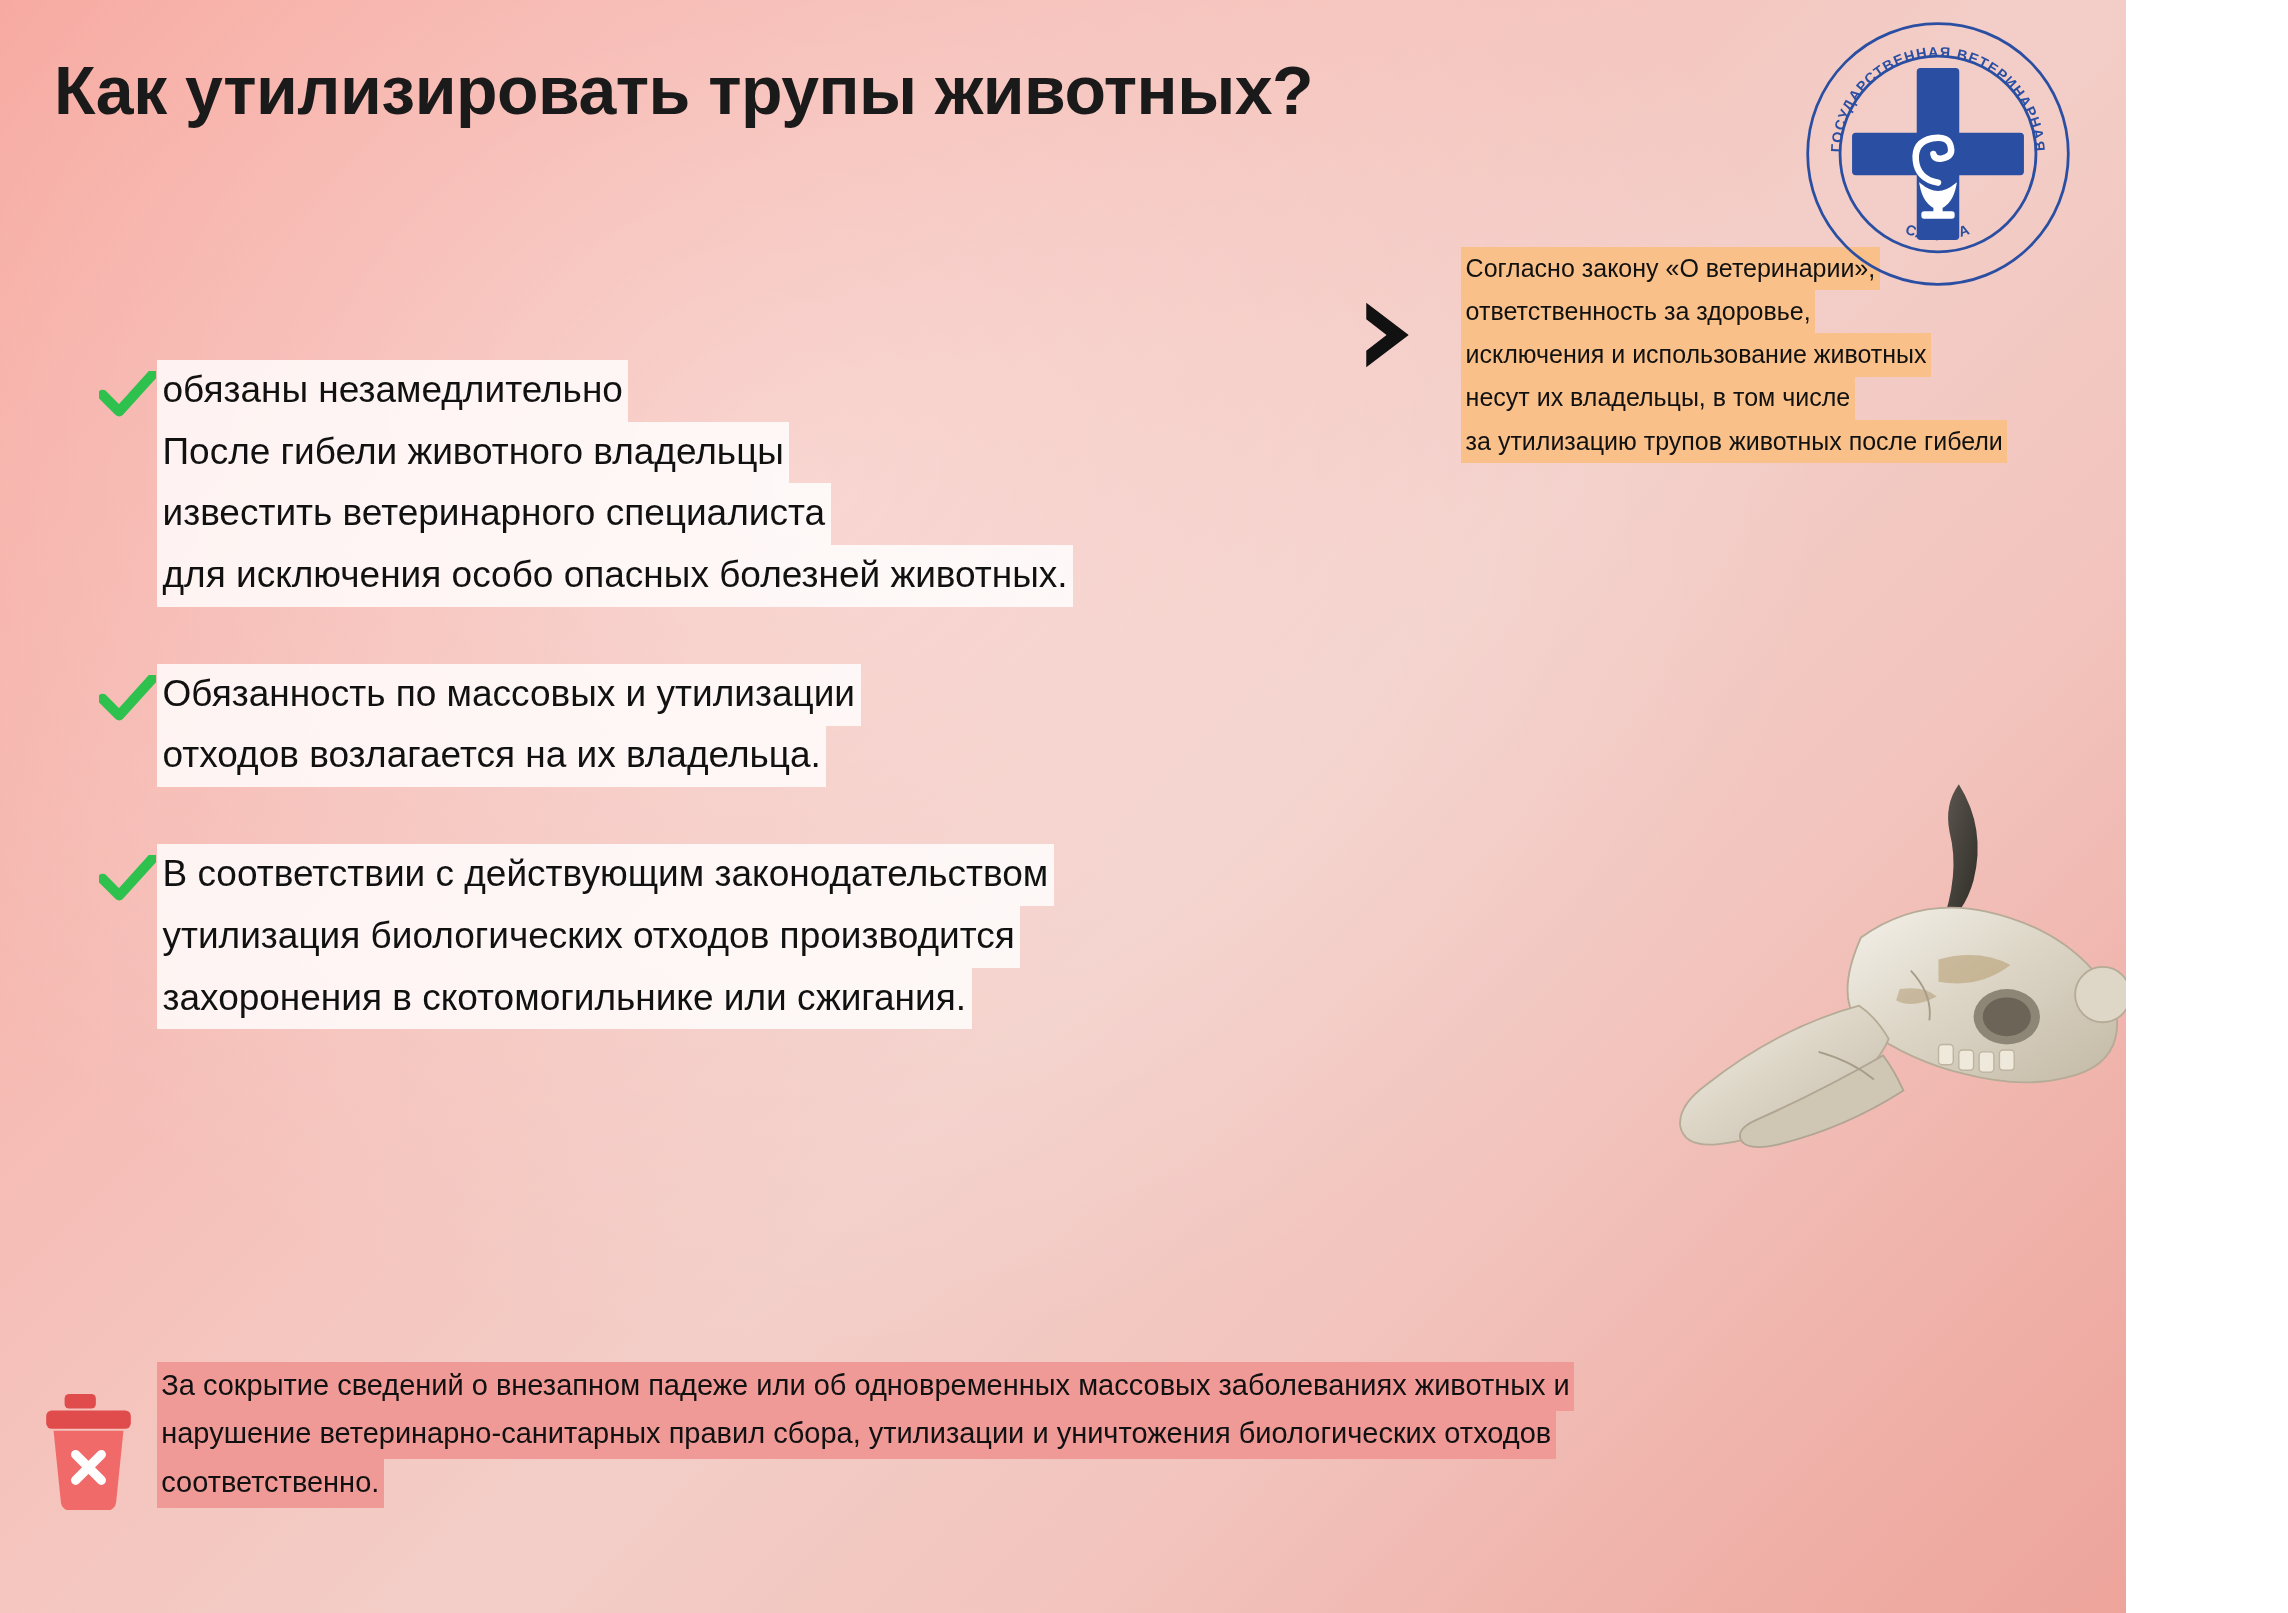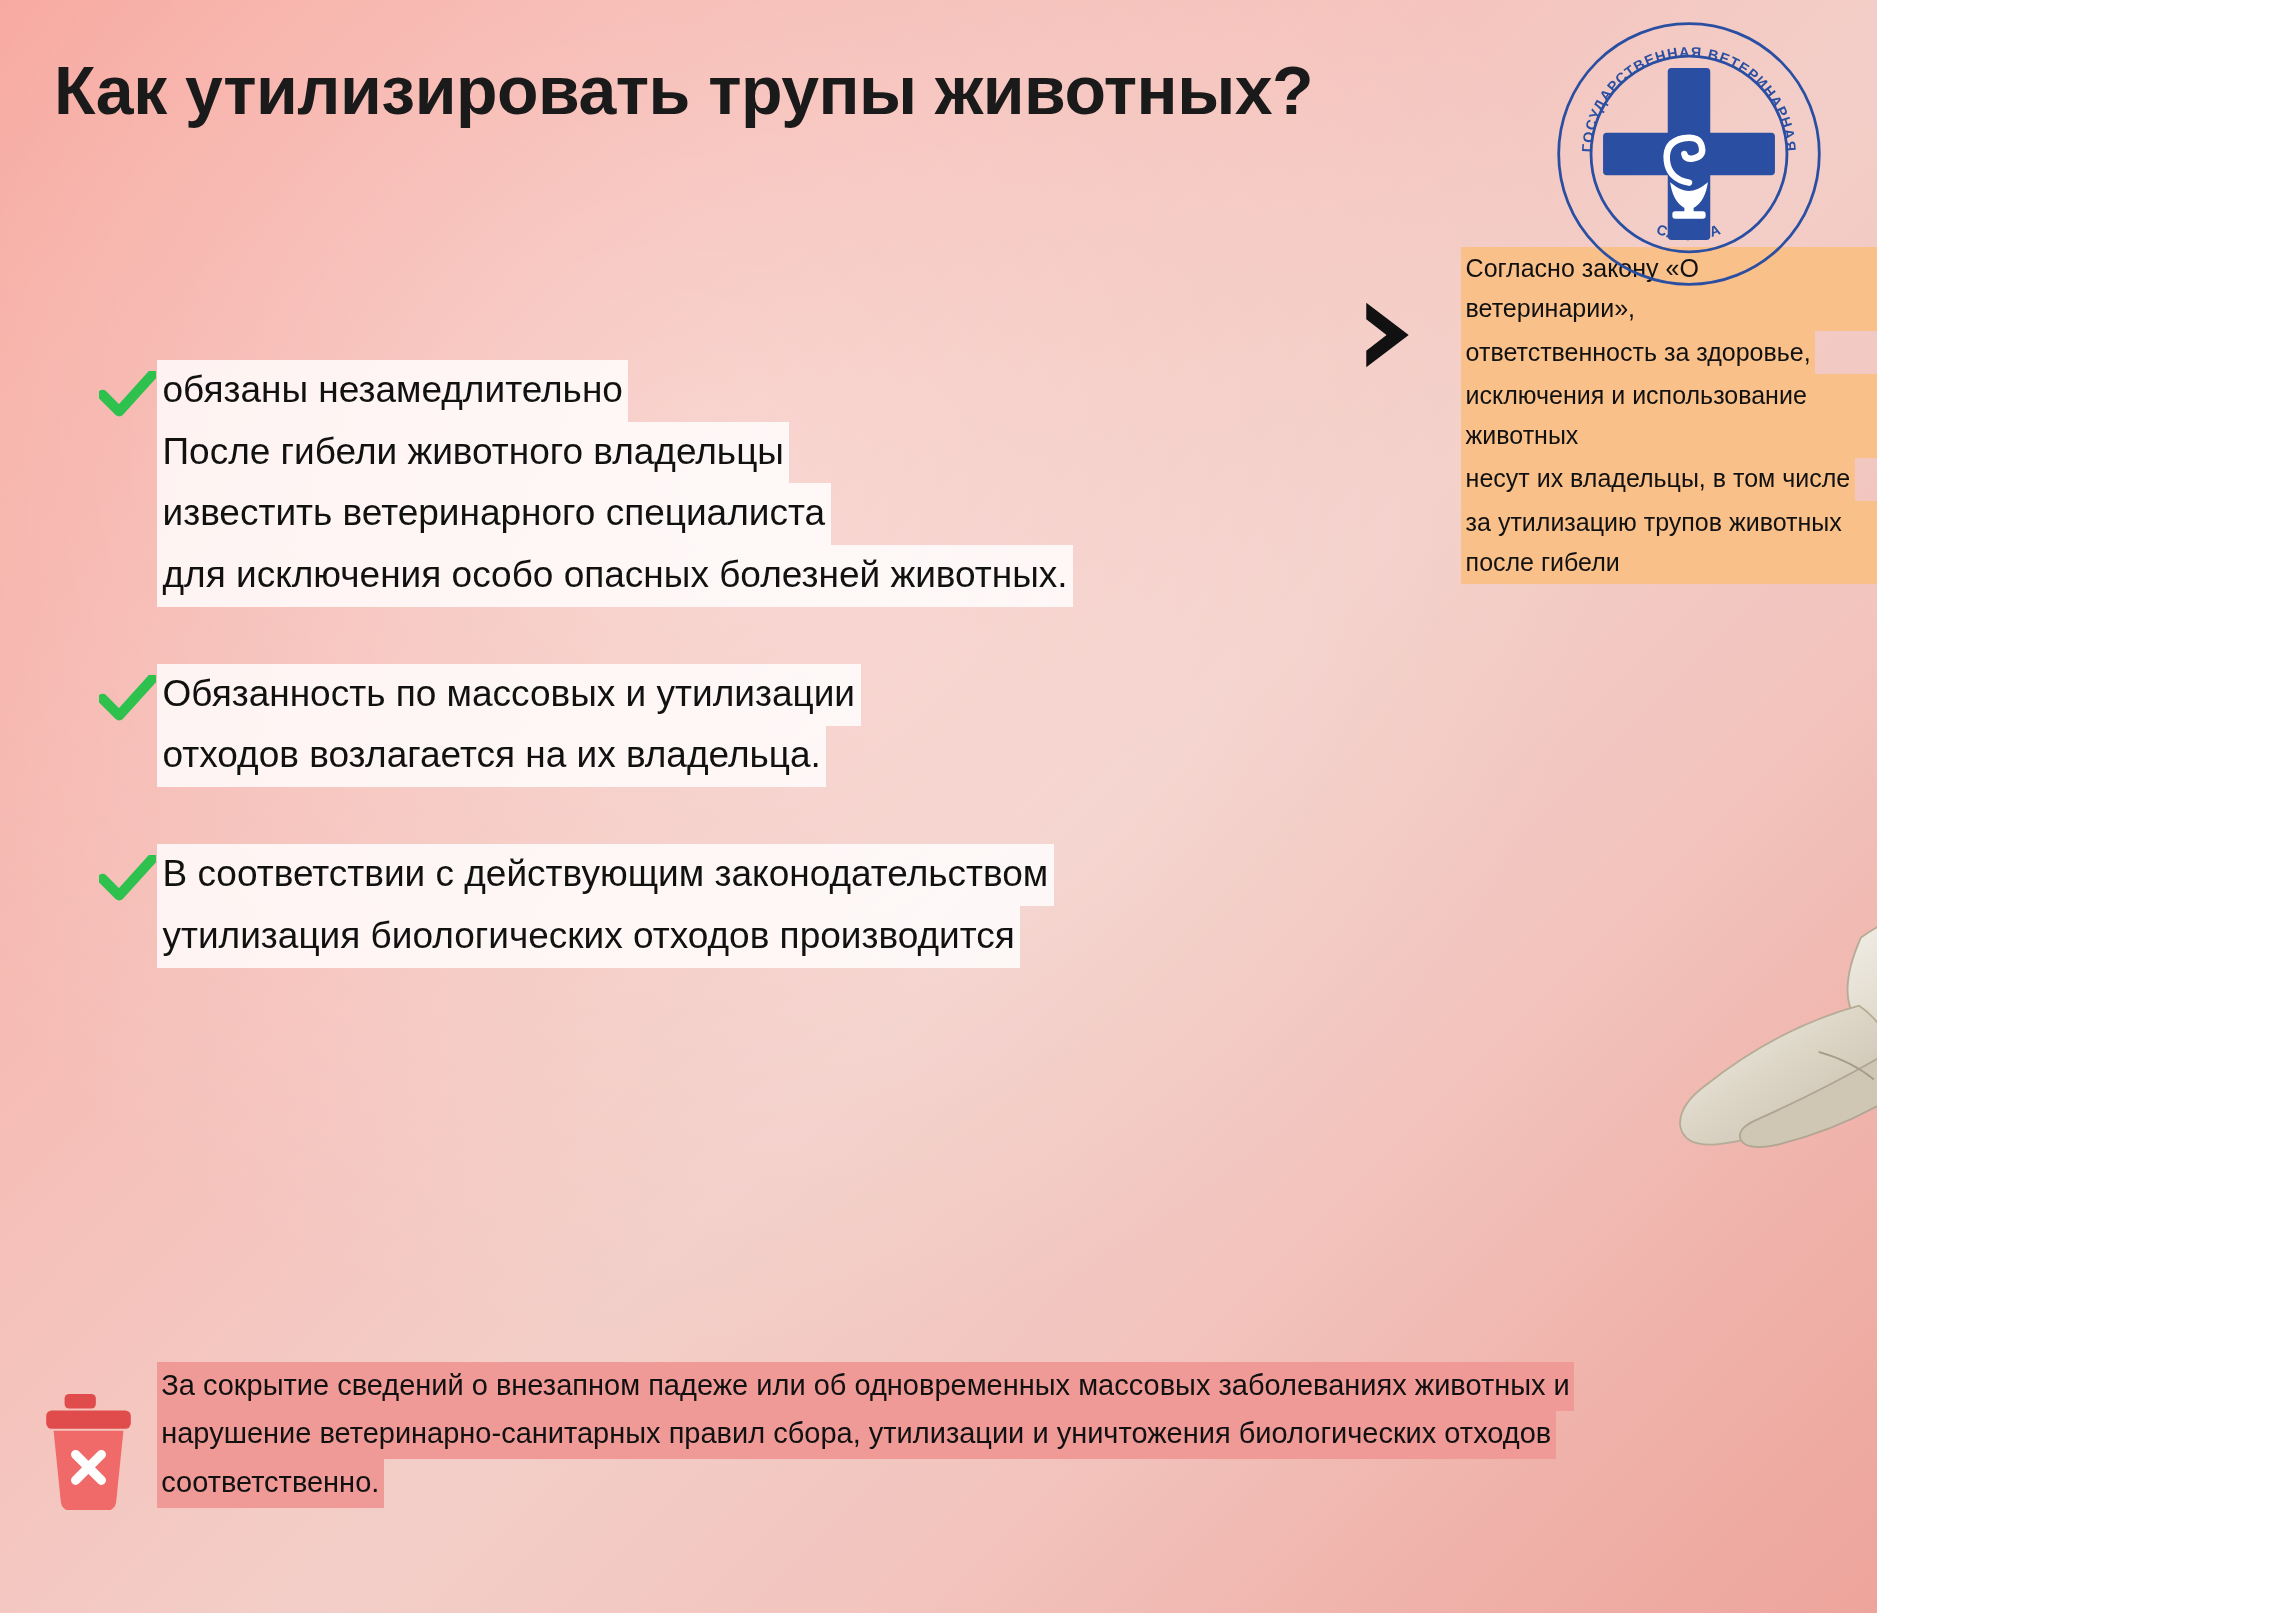--- a/index.html
+++ b/index.html
@@ -7,21 +7,21 @@
     padding: 0;
   }
   body {
     width: 2289px;
     height: 1613px;
     font-family: "Liberation Sans", sans-serif;
     overflow: hidden;
   }
   .poster {
     position: relative;
-    width: 1877px;
+    width: 2126px;
     height: 1613px;
     background: linear-gradient(135deg, #f7a9a0 0%, #f6b3ab 18%, #f5c2bb 38%, #f3cec8 55%, #f2c4bd 72%, #efb0a8 88%, #eda49b 100%);
     overflow: hidden;
   }
   .poster::after {
     content: "";
     position: absolute;
     inset: 0;
     background: radial-gradient(ellipse at 38% 30%, rgba(255,255,255,0.35) 0%, rgba(255,255,255,0.0) 55%);
     pointer-events: none;
@@ -215,20 +215,21 @@
 
     <div class="bullet">
       <span class="check-icon">
         <svg viewBox="0 0 62 50" width="57" height="46" aria-hidden="true">
           <path d="M4 26 L22 44 L58 4" fill="none" stroke="#2ec14e" stroke-width="11" stroke-linecap="round" stroke-linejoin="round"></path>
         </svg>
       </span>
       <p>
         <span class="ln">В соответствии с действующим законодательством</span>
         <span class="ln">утилизация биологических отходов производится</span>
+        <span class="ln">захоронения в скотомогильнике или сжигания.</span>
       </p>
     </div>
 
   </div>
 
   <div class="quote-wrap">
     <span class="quote-arrow">
       <svg viewBox="0 0 66 78" width="61" height="72" aria-hidden="true">
         <path d="M10 4 L56 39 L10 74 L10 56 L32 39 L10 22 Z" fill="#111111"></path>
       </svg>

